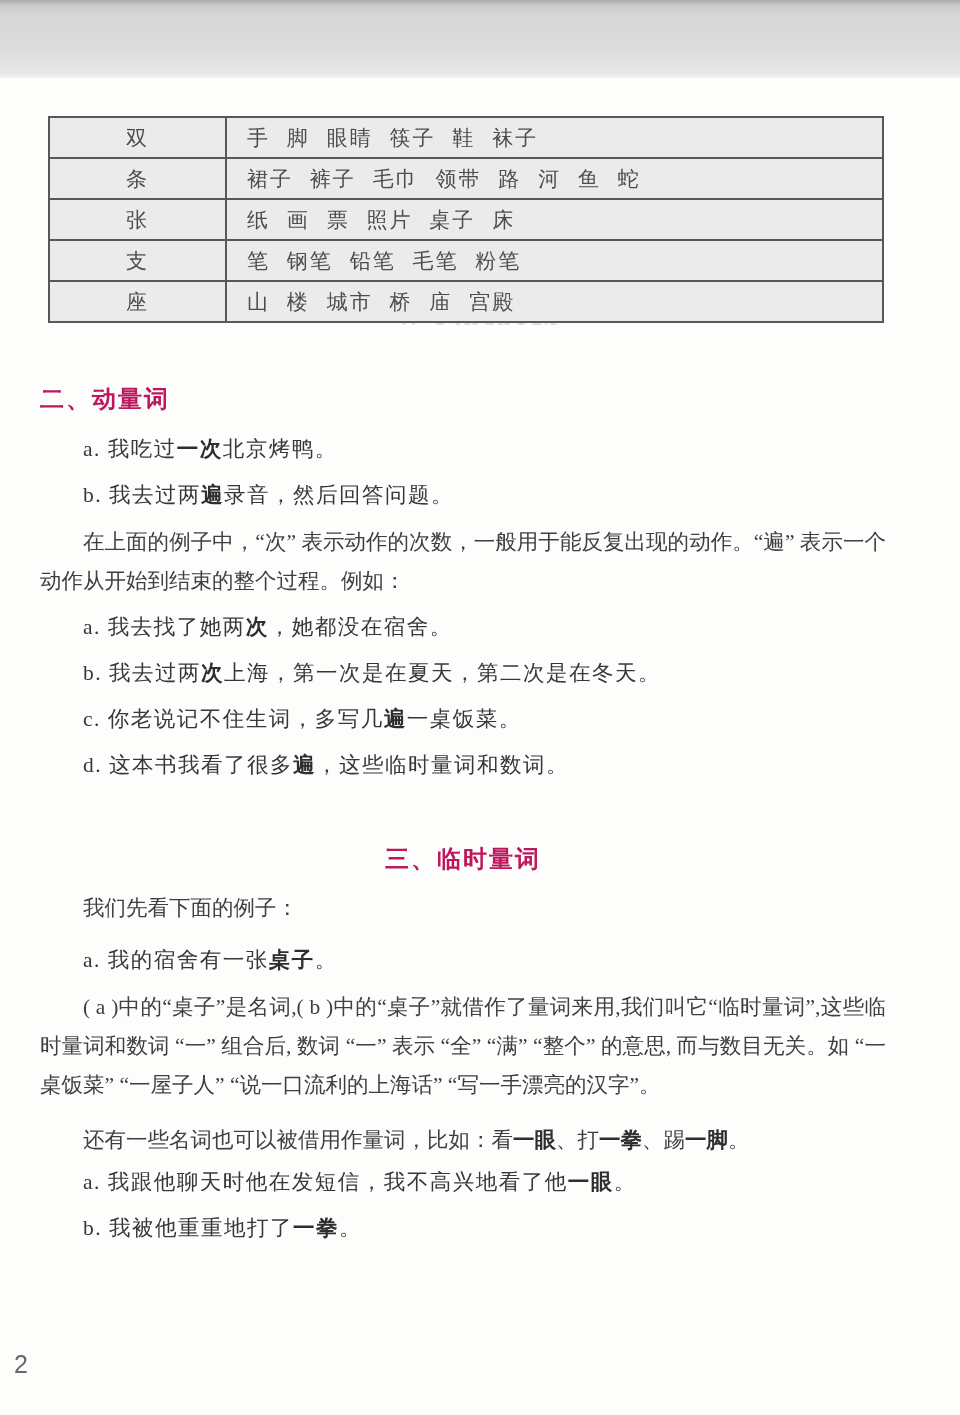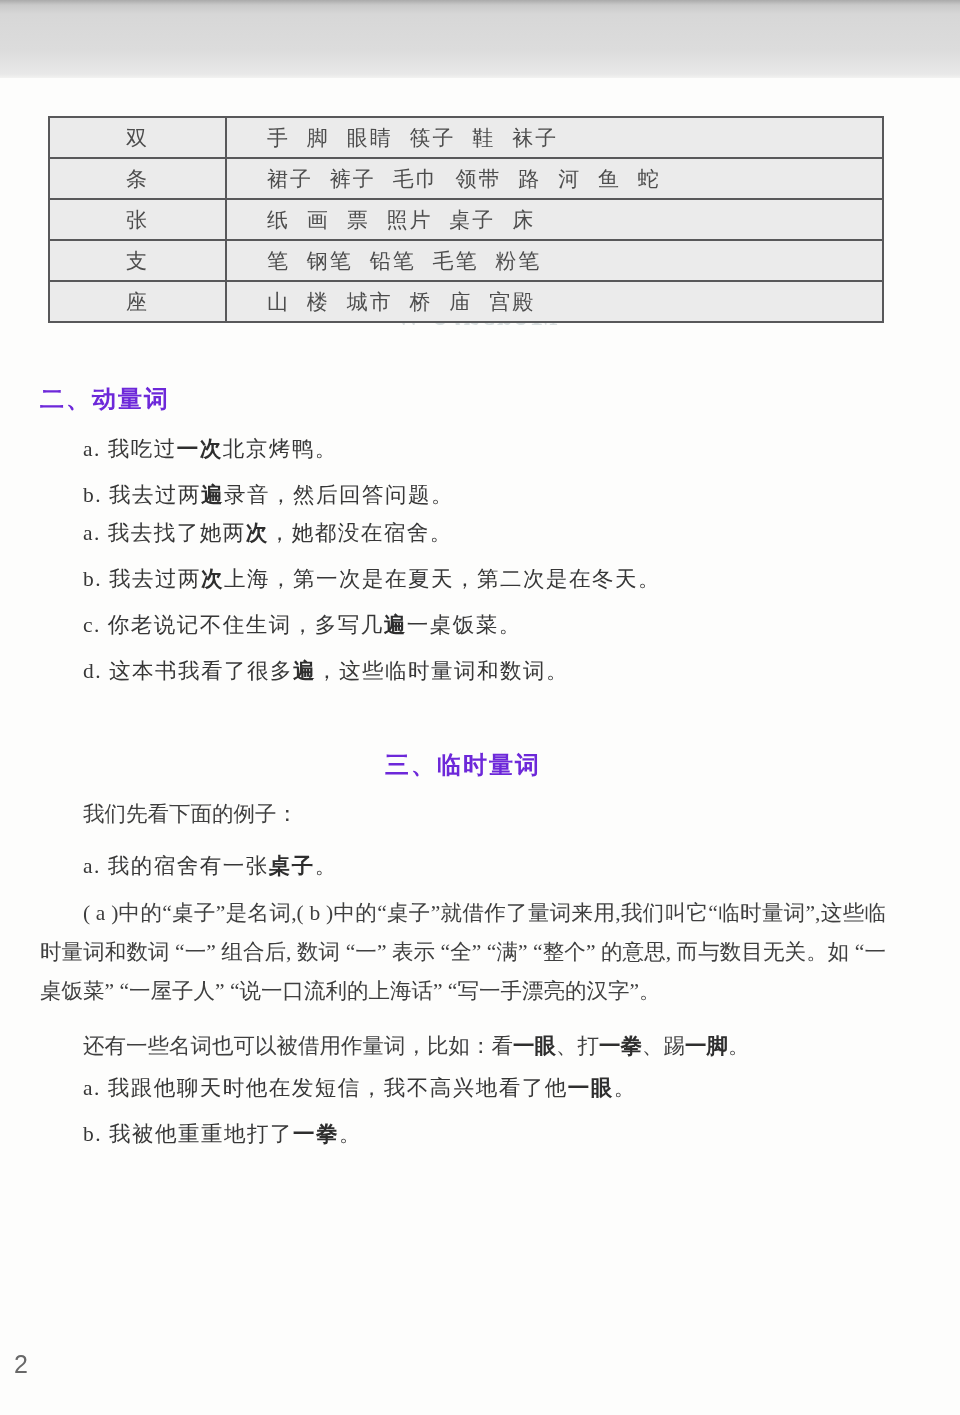--- a/index.html
+++ b/index.html
@@ -31,26 +31,26 @@
     width:836px; margin-left:8px;
     background:#ebebeb; position:relative; z-index:1;
   }
   .mw-table td {
     border:2px solid #58585a;
     height:41px;
     font-family:"Liberation Sans","DejaVu Sans",sans-serif;
     font-size:21px; color:#4d4d4d; letter-spacing:2px;
   }
   td.mw { width:177px; text-align:center; }
-  td.nouns { padding-left:40px; word-spacing:9px; }
+  td.nouns { padding-left:20px; word-spacing:9px; }
 
   h2 {
     font-family:"Liberation Sans","DejaVu Sans",sans-serif;
     font-size:24px; line-height:28px; font-weight:700;
-    color:#6d28d9; letter-spacing:2px;
+    color:#be185d; letter-spacing:2px;
   }
   .h2-verbal { margin-top:62px; }
   .h2-temp   { margin-top:68px;text-align:center; }
 
   .ex {
     margin-left:43px; margin-top:22px;
     font-size:21.5px; line-height:24px;
     letter-spacing:1.5px; color:#373737;
   }
   .mt24 { margin-top:24px; } .mt16 { margin-top:16px; }
@@ -105,20 +105,21 @@
           <td class="nouns">山 楼 城市 桥 庙 宫殿</td>
         </tr>
       </tbody>
     </table>
 
     <h2 class="h2-verbal">二、动量词</h2>
 
     <p class="ex mt24"><span>a. 我吃过</span><span class="b">一次</span><span>北京烤鸭。</span></p>
     <p class="ex"><span>b. 我去过两</span><span class="b">遍</span><span>录音，然后回答问题。</span></p>
 
+    <p class="para mt16">在上面的例子中，“次” 表示动作的次数，一般用于能反复出现的动作。“遍” 表示一个动作从开始到结束的整个过程。例如：</p>
 
     <p class="ex mt14"><span>a. 我去找了她两</span><span class="b">次</span><span>，她都没在宿舍。</span></p>
     <p class="ex"><span>b. 我去过两</span><span class="b">次</span><span>上海，第一次是在夏天，第二次是在冬天。</span></p>
     <p class="ex"><span>c. 你老说记不住生词，多写几</span><span class="b">遍</span><span>一桌饭菜。</span></p>
     <p class="ex"><span>d. 这本书我看了很多</span><span class="b">遍</span><span>，这些临时量词和数词。</span></p>
 
     <h2 class="h2-temp">三、临时量词</h2>
 
     <p class="para mt18">我们先看下面的例子：</p>
 

